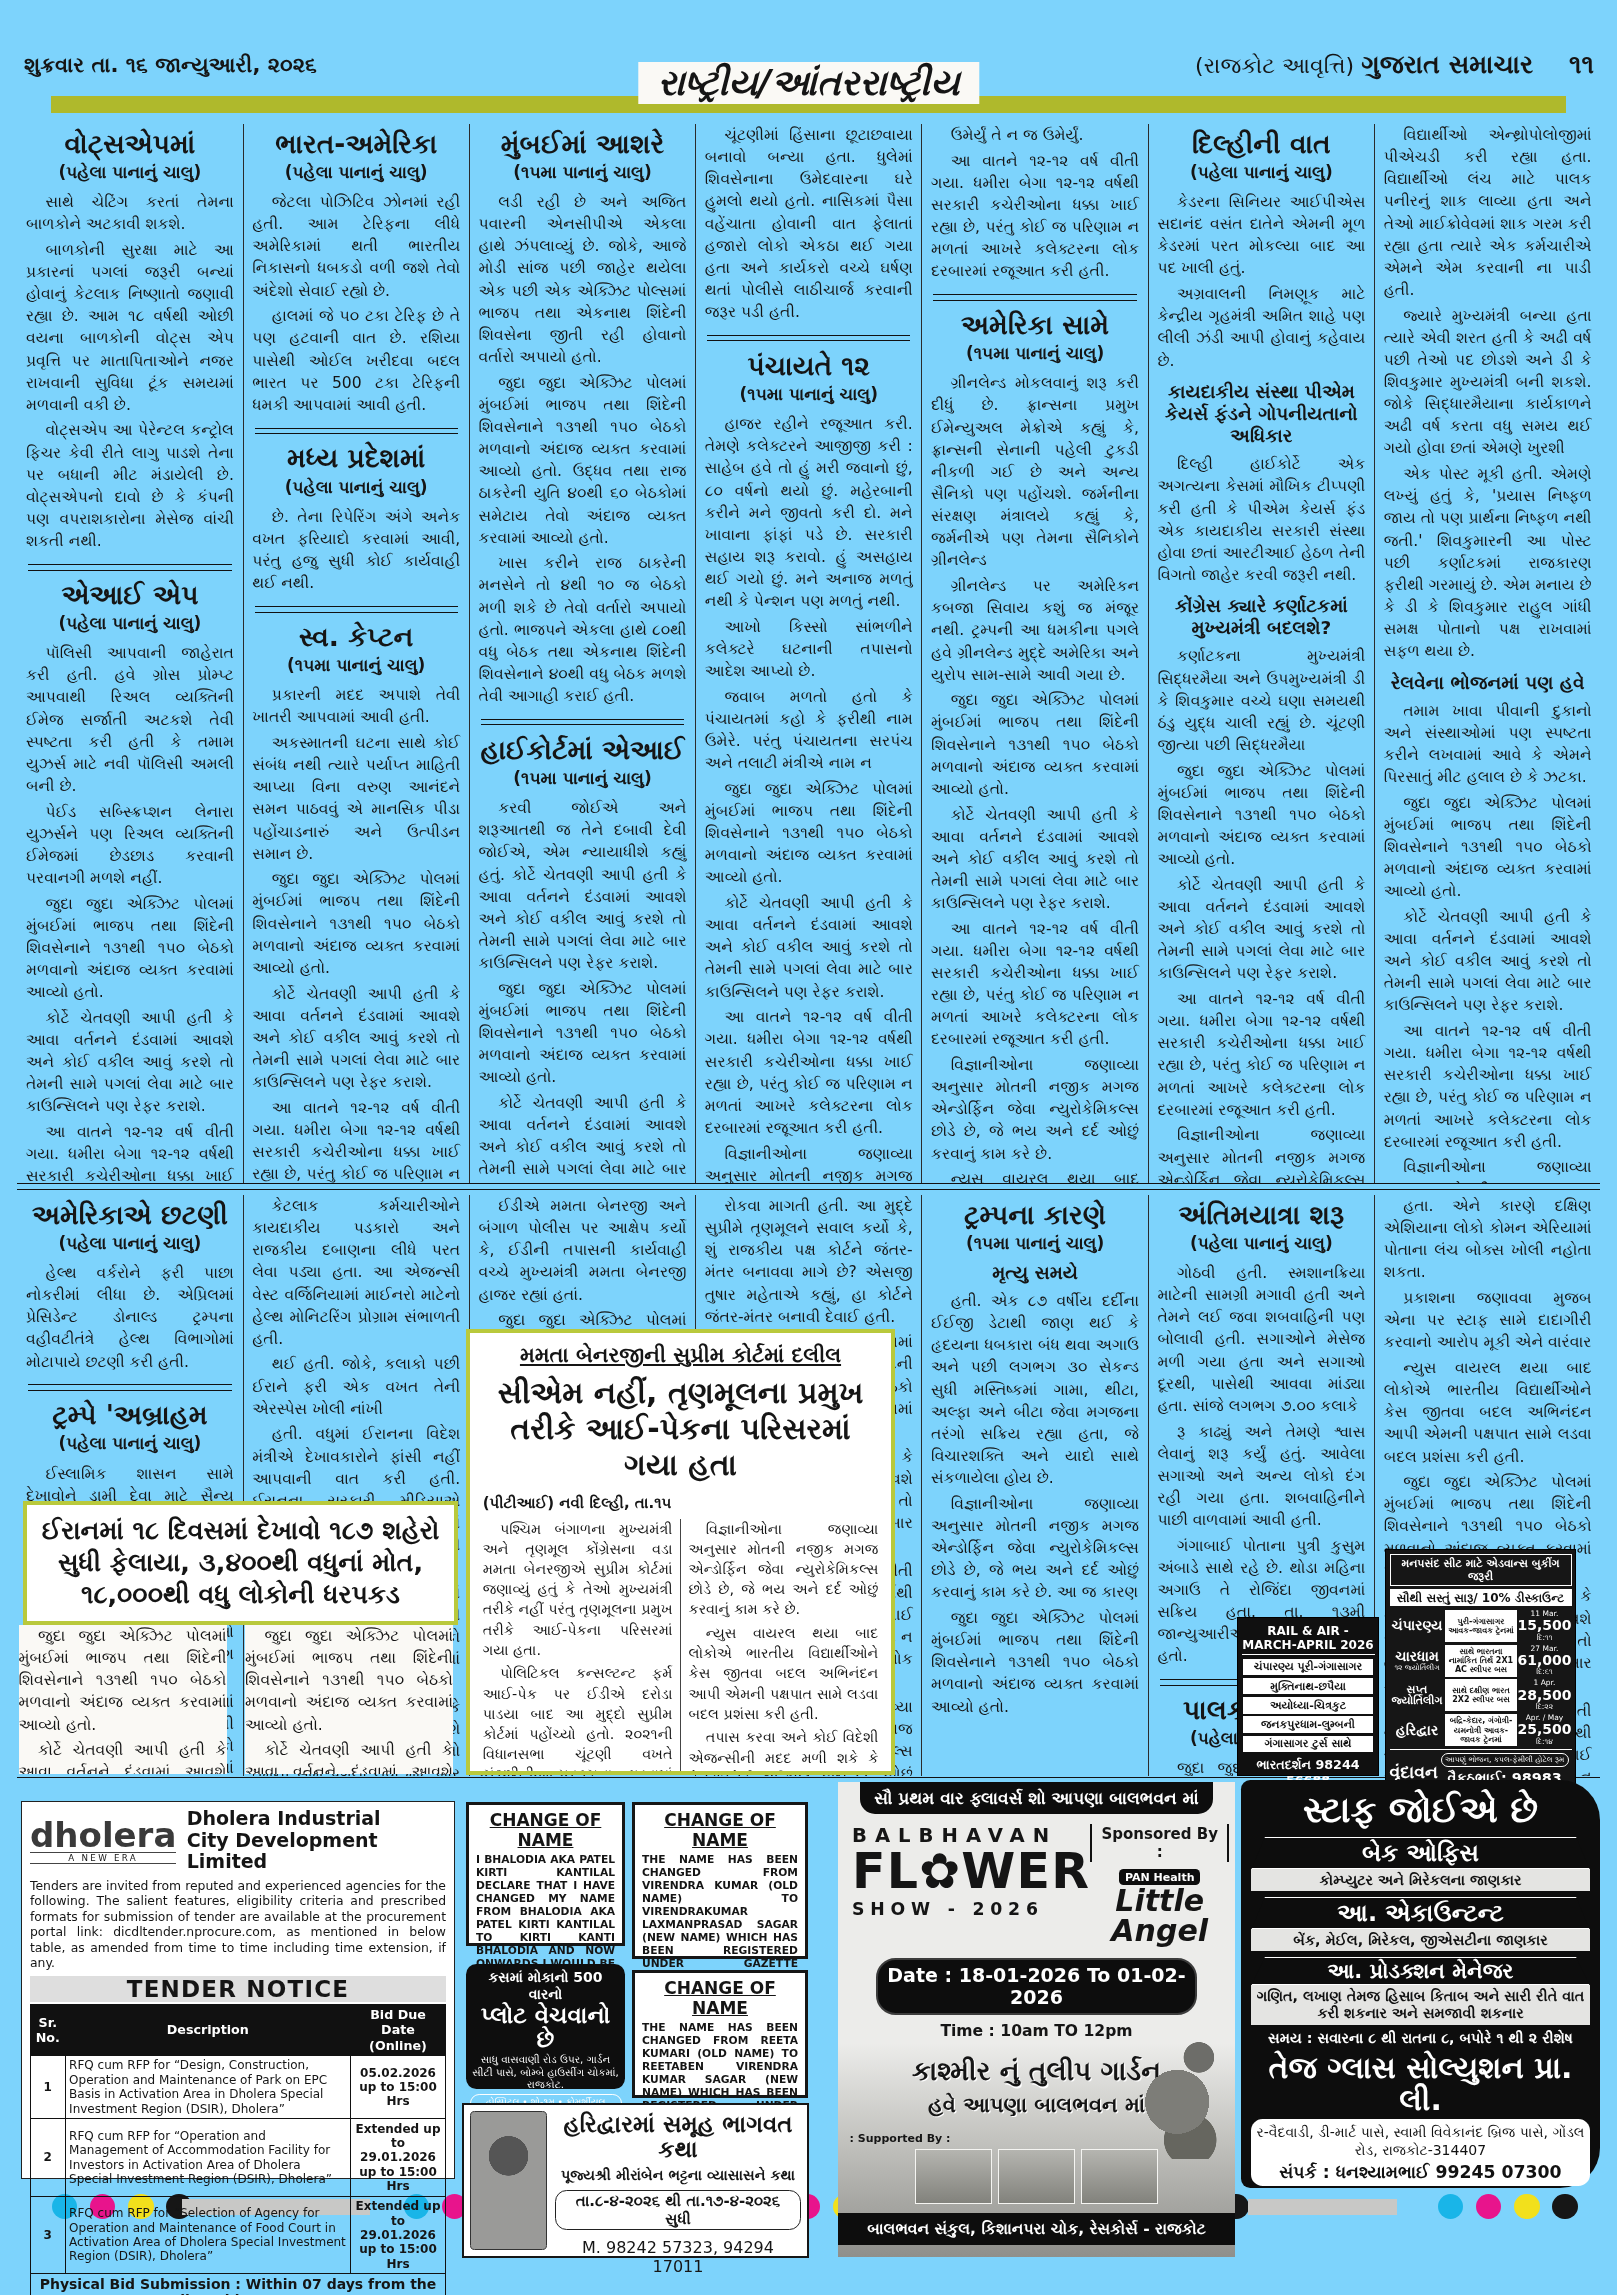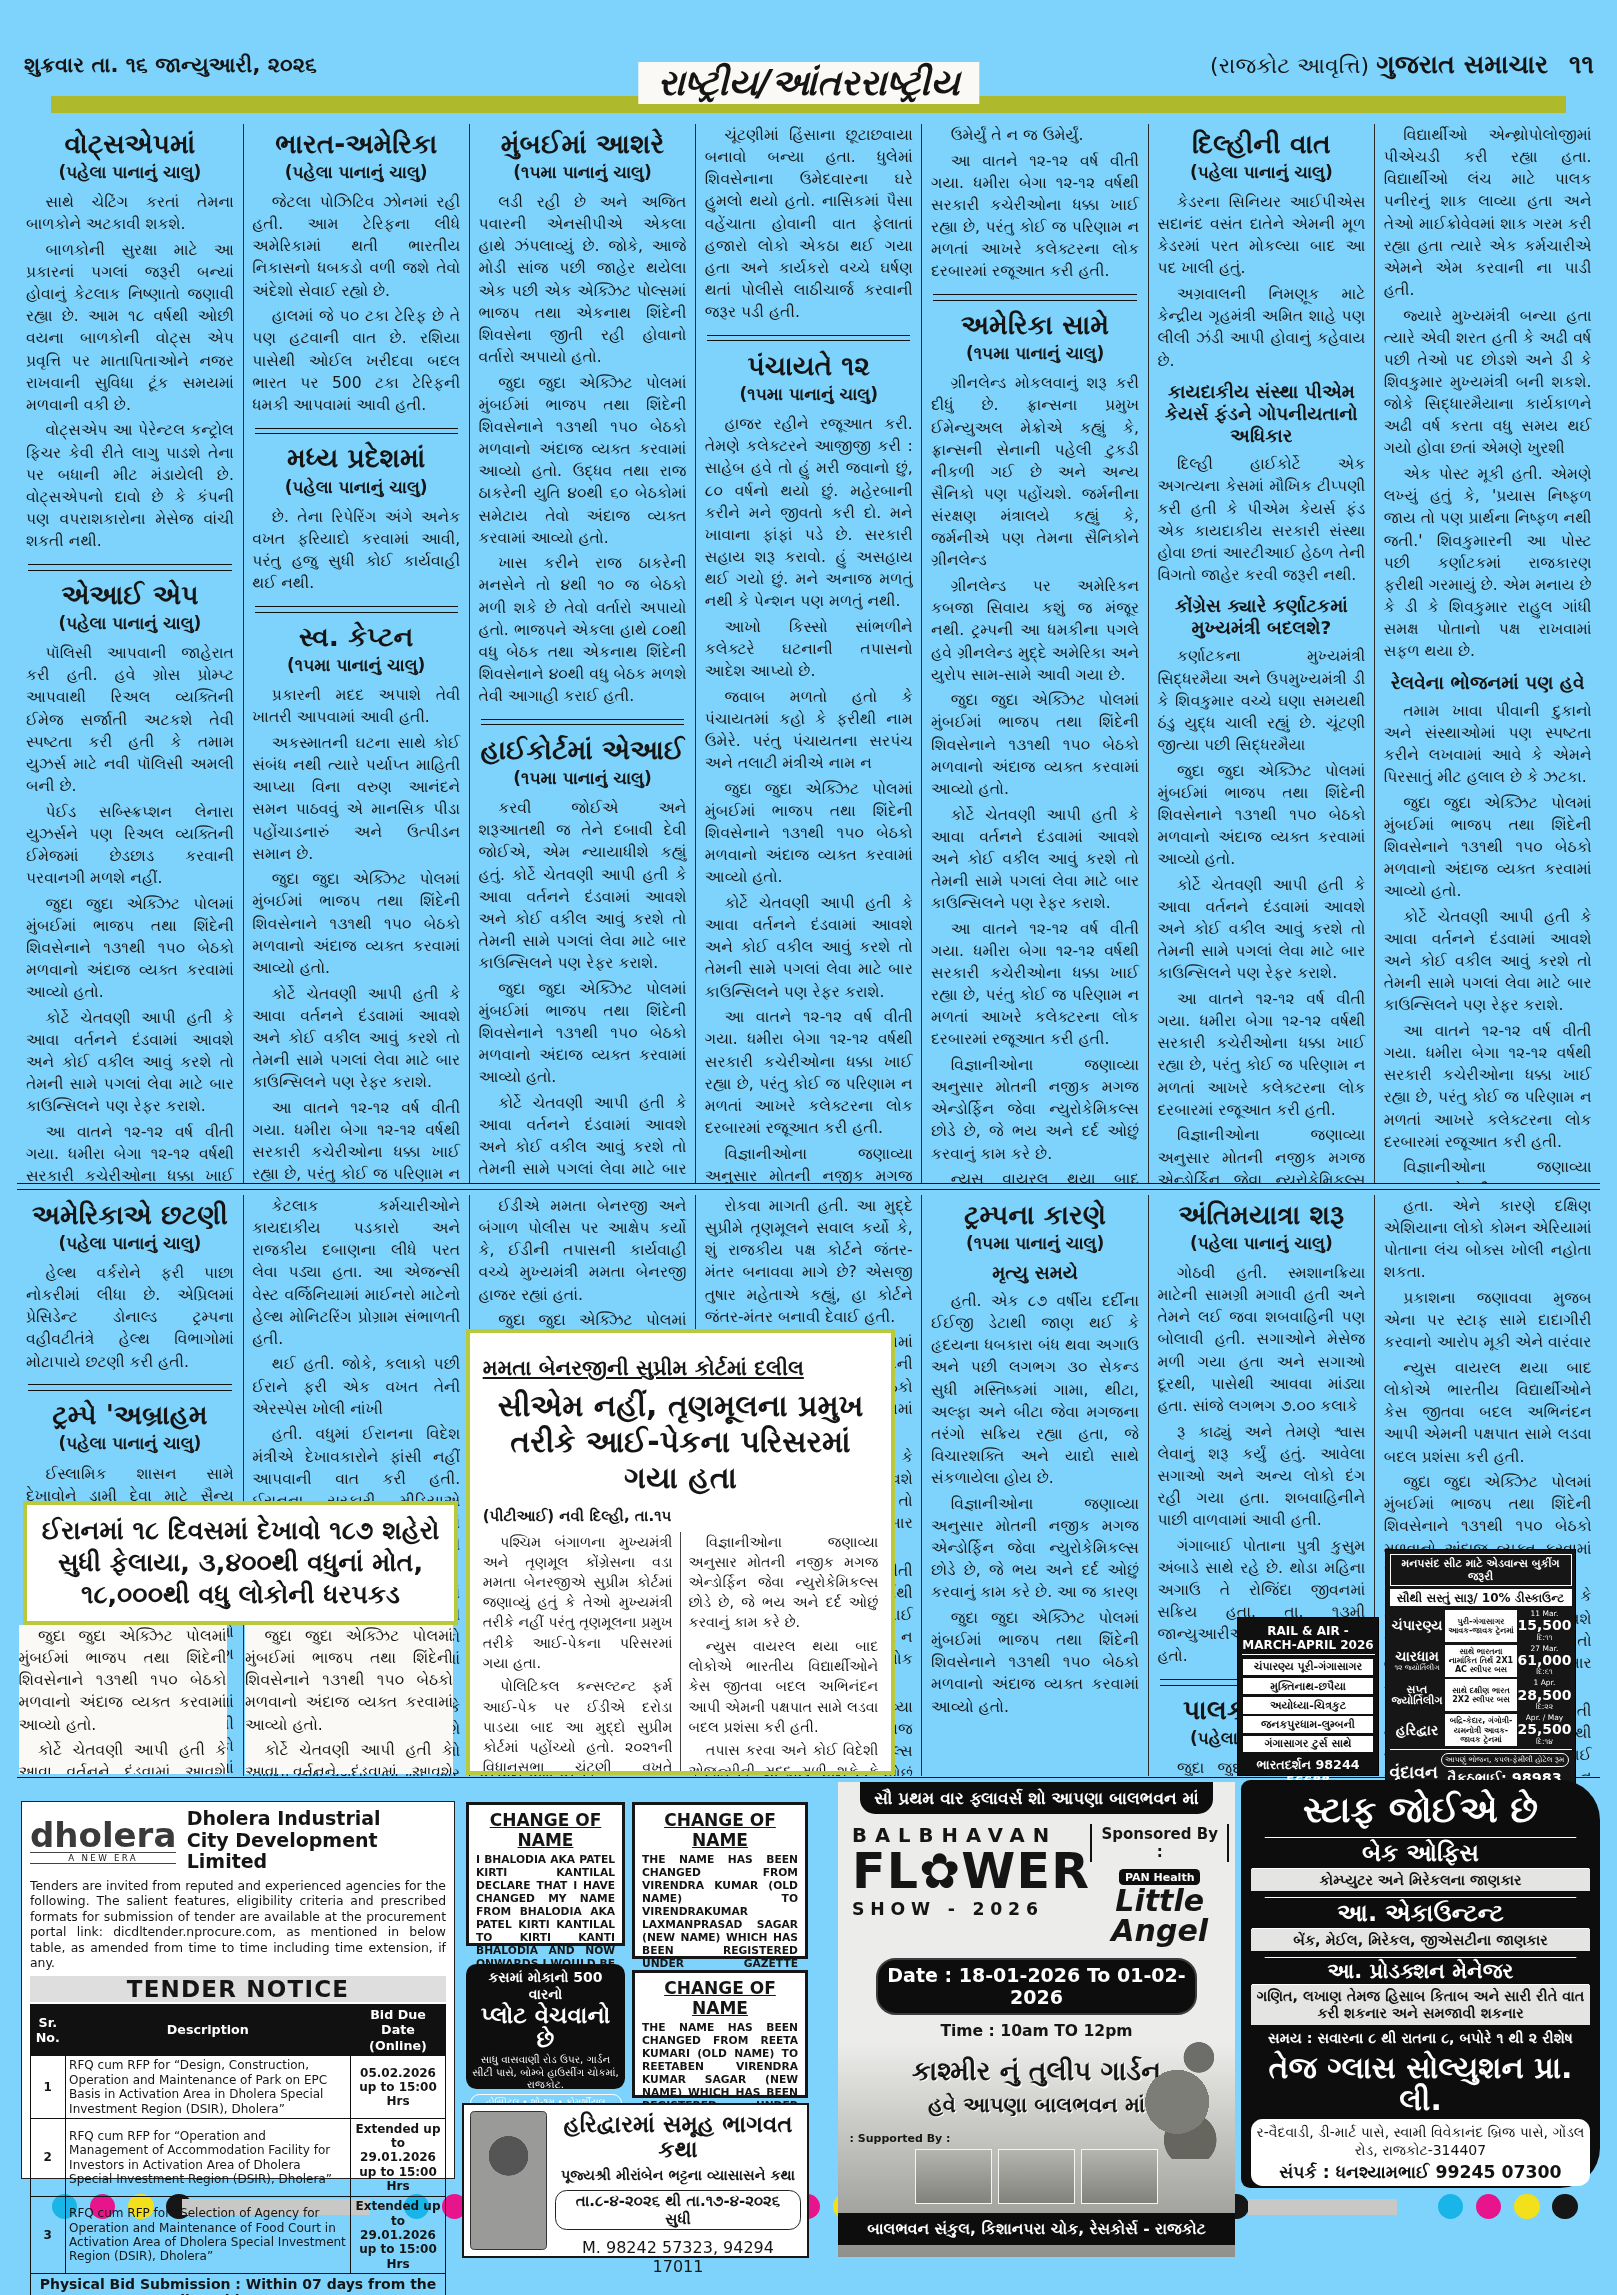--- a/index.html
+++ b/index.html
@@ -2,21 +2,21 @@
 <html style="font-size:9.2px"><head>
 <meta charset="utf-8">
 <style>
   html,body{margin:0;padding:0;background:#888;}
   #page{position:relative;width:1617px;height:2295px;background:#7dd3fc;color:#151515;
         font-family:"DejaVu Sans",sans-serif;overflow:hidden;}
   
   .hdr-date{position:absolute;left:24px;top:53px;font-size:21px;font-weight:bold;}
   .hdr-right{position:absolute;right:23px;top:49px;font-size:22px;white-space:nowrap;}
   .hdr-right .paper{font-weight:bold;font-size:25.4px;}
-  .hdr-right .pageno{font-weight:bold;font-size:25.4px;margin-left:14px;}
+  .hdr-right .pageno{font-weight:bold;font-size:25.4px;margin-left:29px;}
   .olivebar{position:absolute;left:51px;right:51px;top:96px;height:17.3px;background:#afb92c;}
   .section-title{position:absolute;left:50%;transform:translateX(-50%);top:62px;
         background:#faf9f5;padding:0 19.6px;font-size:36px;font-weight:bold;font-style:italic;z-index:3;}
   
   .cols{position:absolute;left:17.3px;width:1583px;display:flex;z-index:1;}
   #top-cols{top:124px;height:1059px;}
   #bot-cols{top:1195px;height:581px;}
   .col{flex:1 1 0;padding:0 8.7px;overflow:hidden;height:100%;}
   .col + .col{border-left:1.2px solid #2b2b2b;}
   .headline{font-size:26.6px;font-weight:bold;text-align:center;line-height:1.12;margin:4.6px 0 3.5px 0;}
@@ -28,21 +28,21 @@
         border-top:1.7px solid #111;border-bottom:1.7px solid #111;z-index:2;}
   #bottom-rule{position:absolute;left:17.3px;width:1583px;top:1777px;border-top:1.7px solid #111;z-index:2;}
   
   #iran-box{position:absolute;left:23px;top:1501px;width:427px;height:116px;background:#fff;
         border:4px solid #b9c93c;z-index:2;display:flex;align-items:center;justify-content:center;}
   #iran-box h2{font-size:25.4px;font-weight:bold;text-align:center;line-height:1.25;margin:0;padding:0 8px;}
   .iran-cont{position:absolute;top:1625px;width:208px;height:149px;overflow:hidden;z-index:2;background:#faf9f5;}
   #iran-left{left:18.5px;} #iran-right{left:245px;}
   #mamata-box{position:absolute;left:466px;top:1329px;width:429px;height:446px;background:#fff;
         border:4px solid #b9c93c;z-index:2;padding:10.4px 12.7px;box-sizing:border-box;overflow:hidden;}
-  #mamata-box .kicker{font-size:21px;font-weight:bold;text-decoration:underline;margin:13px 0 8px 0;}
+  #mamata-box .kicker{font-size:21px;font-weight:bold;text-align:center;text-decoration:underline;margin:0 0 8px 0;}
   #mamata-box .mhead{font-size:30px;font-weight:bold;text-align:center;line-height:1.2;margin:0 0 10.4px 0;}
   #mamata-box .mdate{font-size:15px;font-weight:bold;margin:0 0 7px 0;}
   #mamata-box .mbody{columns:2;column-gap:16px;column-rule:1.2px solid #444;}
   #mamata-box .mbody p{font-size:14.4px;line-height:1.4;text-align:justify;text-indent:17.3px;margin:0 0 3.5px 0;}
   
   #rail-ad{position:absolute;left:1237px;top:1617px;width:142px;height:159px;background:#101010;color:#fff;
         z-index:2;text-align:center;padding:3.5px 3.5px;box-sizing:border-box;border:1.2px solid #000;}
   #rail-ad .rhead{font-size:12px;font-weight:bold;border-bottom:1.2px solid #fff;padding:2.3px 0;margin-bottom:3.5px;}
   #rail-ad .rline{font-size:11px;background:#fff;color:#111;margin:2.9px 1.2px;padding:1.7px 0;font-weight:bold;}
   #rail-ad .rfoot{font-size:12.7px;font-weight:bold;margin-top:4.6px;}

